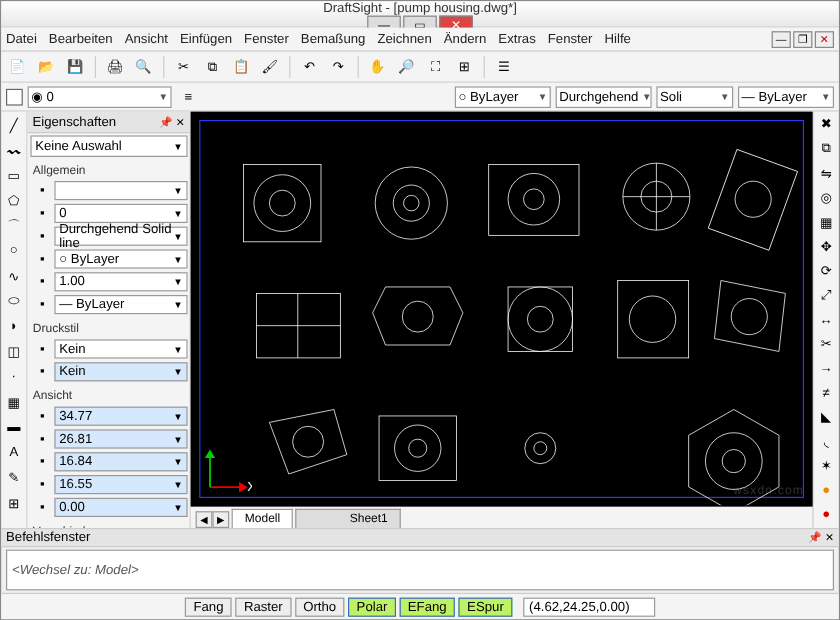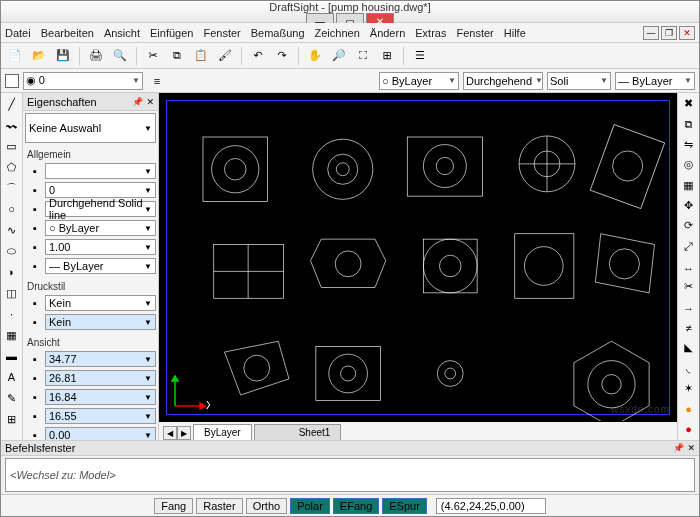--- a/index.html
+++ b/index.html
@@ -23,21 +23,21 @@
 .combo { height: 18px; border: 1px solid #999; background: #fff; padding: 0 2px; display: flex; align-items: center; justify-content: space-between; }
 .combo .arrow { font-size: 8px; color: #555; margin-left: 3px; }
 .main { flex: 1; display: flex; overflow: hidden; }
 .leftbar, .rightbar { width: 22px; background: #f4f4f4; display: flex; flex-direction: column; align-items: center; padding: 2px 0; gap: 3px; border-right: 1px solid #ccc; }
 .rightbar { border-right: none; border-left: 1px solid #ccc; }
 .vtbtn { width: 18px; height: 18px; display: flex; align-items: center; justify-content: center; cursor: pointer; }
 .panel { width: 136px; background: #f4f4f4; border-right: 1px solid #ccc; display: flex; flex-direction: column; }
 .panel-hdr { height: 18px; background: #e4e4e4; display: flex; align-items: center; padding: 0 4px; border-bottom: 1px solid #ccc; font-size: 10px; }
 .panel-hdr .pin { margin-left: auto; font-size: 9px; }
 .panel-body { flex: 1; overflow-y: auto; padding: 2px; }
-.psel { width: 100%; height: 30px; border: 1px solid #999; background: #fff; margin-bottom: 4px; display: flex; align-items: center; padding: 0 3px; }
+.psel { width: 100%; height: 18px; border: 1px solid #999; background: #fff; margin-bottom: 4px; display: flex; align-items: center; padding: 0 3px; }
 .psel .arrow { margin-left: auto; font-size: 8px; }
 .pgroup { font-size: 10px; color: #333; margin: 6px 2px 2px; }
 .prow { display: flex; height: 18px; align-items: center; margin-bottom: 1px; }
 .prow .ic { width: 20px; display: flex; justify-content: center; }
 .prow .val { flex: 1; height: 16px; border: 1px solid #999; background: #fff; padding: 0 3px; display: flex; align-items: center; font-size: 10px; }
 .prow .val.hl { background: #d6e8fb; }
 .prow .val .arrow { margin-left: auto; font-size: 8px; }
 .canvas-col { flex: 1; display: flex; flex-direction: column; }
 .canvas { flex: 1; background: #000; position: relative; overflow: hidden; border: 1px solid #000; }
 .drawing { position: absolute; inset: 6px; border: 1.5px solid #2a3af0; }
@@ -45,21 +45,21 @@
 .ucs { position: absolute; left: 10px; bottom: 10px; }
 .tabs { height: 18px; background: #f4f4f4; display: flex; align-items: flex-end; padding: 0 4px; }
 .tabnav { width: 14px; height: 14px; border: 1px solid #999; background: #eee; font-size: 8px; display: flex; align-items: center; justify-content: center; }
 .tab { height: 16px; padding: 0 10px; border: 1px solid #999; border-bottom: none; background: #fff; margin-left: 2px; font-size: 10px; display: flex; align-items: center; }
 .tab.inactive { background: #ddd; padding-left: 44px; }
 .cmd-hdr { height: 16px; background: #e4e4e4; border-top: 1px solid #ccc; border-bottom: 1px solid #ccc; padding: 0 4px; font-size: 10px; display: flex; align-items: center; }
 .cmd-hdr .pin { margin-left: auto; font-size: 9px; }
 .cmd { height: 28px; background: #fff; border: 1px solid #999; margin: 2px 4px; padding: 16px 4px; font-style: italic; color: #555; display: flex; align-items: center; }
 .statusbar { height: 22px; background: #f4f4f4; border-top: 1px solid #ccc; display: flex; align-items: center; justify-content: center; gap: 3px; font-size: 10px; }
 .stbtn { height: 16px; padding: 0 6px; border: 1px solid #999; background: #eee; display: flex; align-items: center; }
-.stbtn.active { background: #0f766e; border-color: #3a6fbf; }
+.stbtn.active { background: #bef264; border-color: #3a6fbf; }
 .coords { margin-left: 6px; width: 110px; border: 1px solid #999; background: #fff; height: 16px; display: flex; align-items: center; padding: 0 4px; }
 .watermark { position: absolute; right: 6px; bottom: 6px; color: rgba(255,255,255,.18); font-size: 10px; letter-spacing: 1px; }
 </style>
 </head>
 <body>
 
 <div class="titlebar">
   <div class="icon"></div>
   <div class="title">DraftSight - [pump housing.dwg*]</div>
   <div class="winbtns">
@@ -335,21 +335,21 @@
             <line x1="5" y1="35" x2="5" y2="5"></line>
             <polygon points="5,5 2,10 8,10" fill="#0c0"></polygon>
           </g>
         <text x="36" y="38" fill="#fff" font-size="8">X</text>
       </svg>
       <div class="watermark">wsxdn.com</div>
     </div>
     <div class="tabs">
       <div class="tabnav">◀</div>
       <div class="tabnav">▶</div>
-      <div class="tab">ByLayer</div>
+      <div class="tab">Modell</div>
       <div class="tab inactive">Sheet1</div>
     </div>
   </div>
 
   <div class="rightbar">
     <div class="vtbtn">✖</div>
     <div class="vtbtn">⧉</div>
     <div class="vtbtn">⇋</div>
     <div class="vtbtn">◎</div>
     <div class="vtbtn">▦</div>

